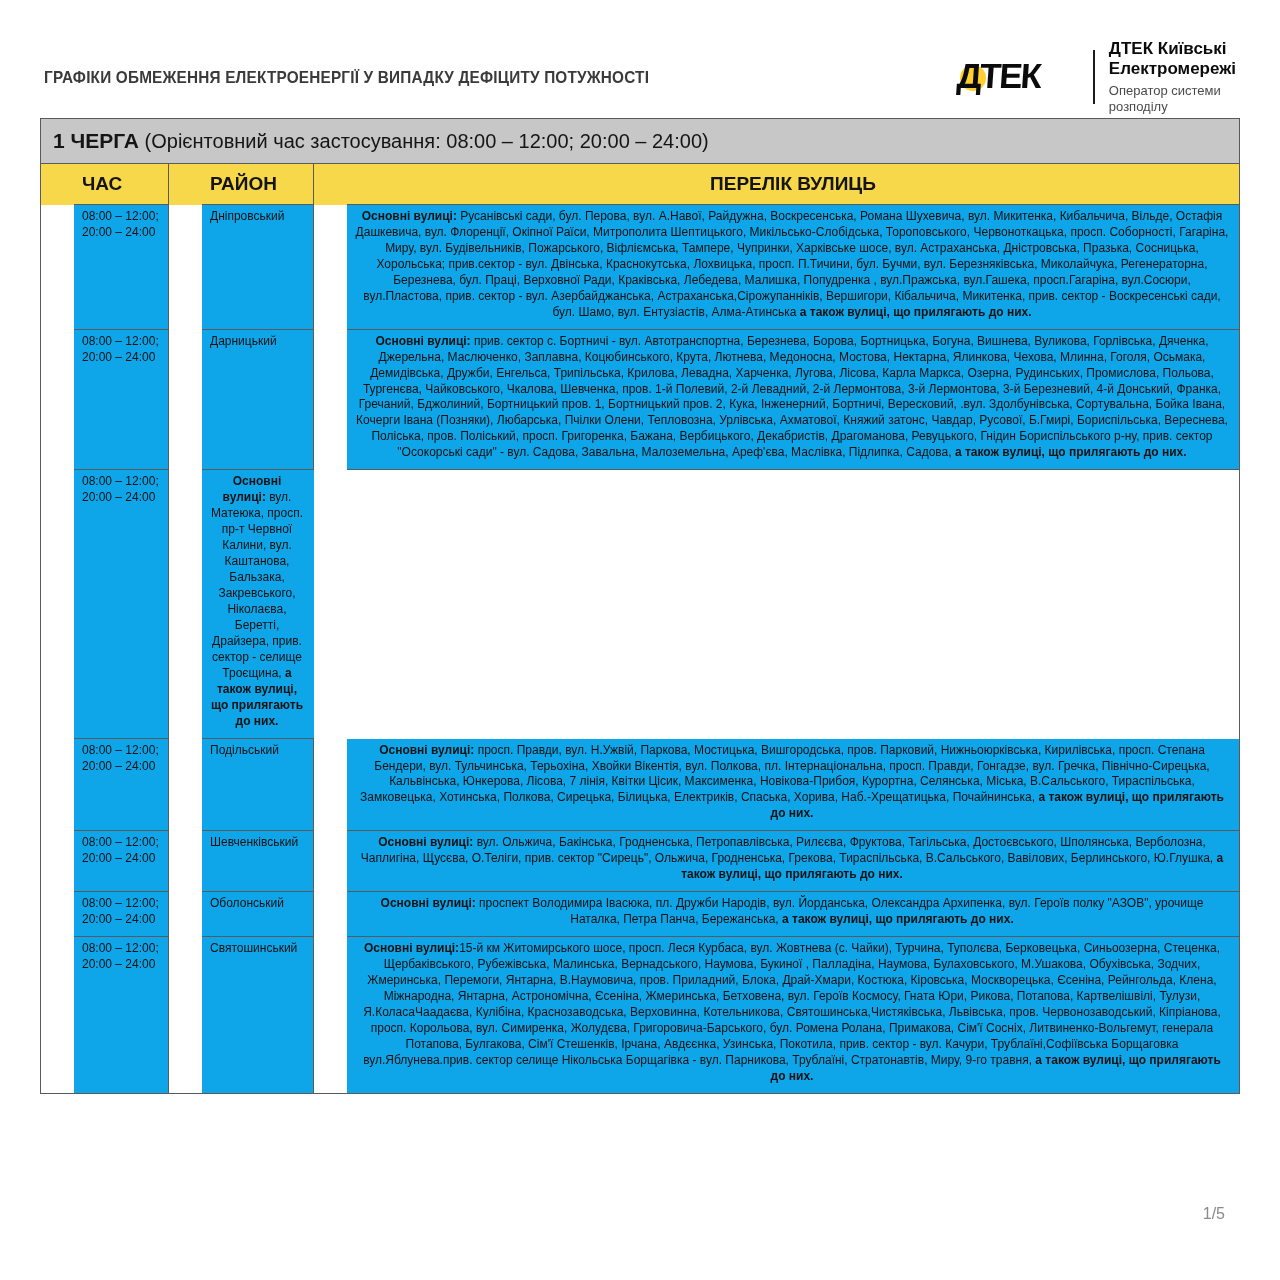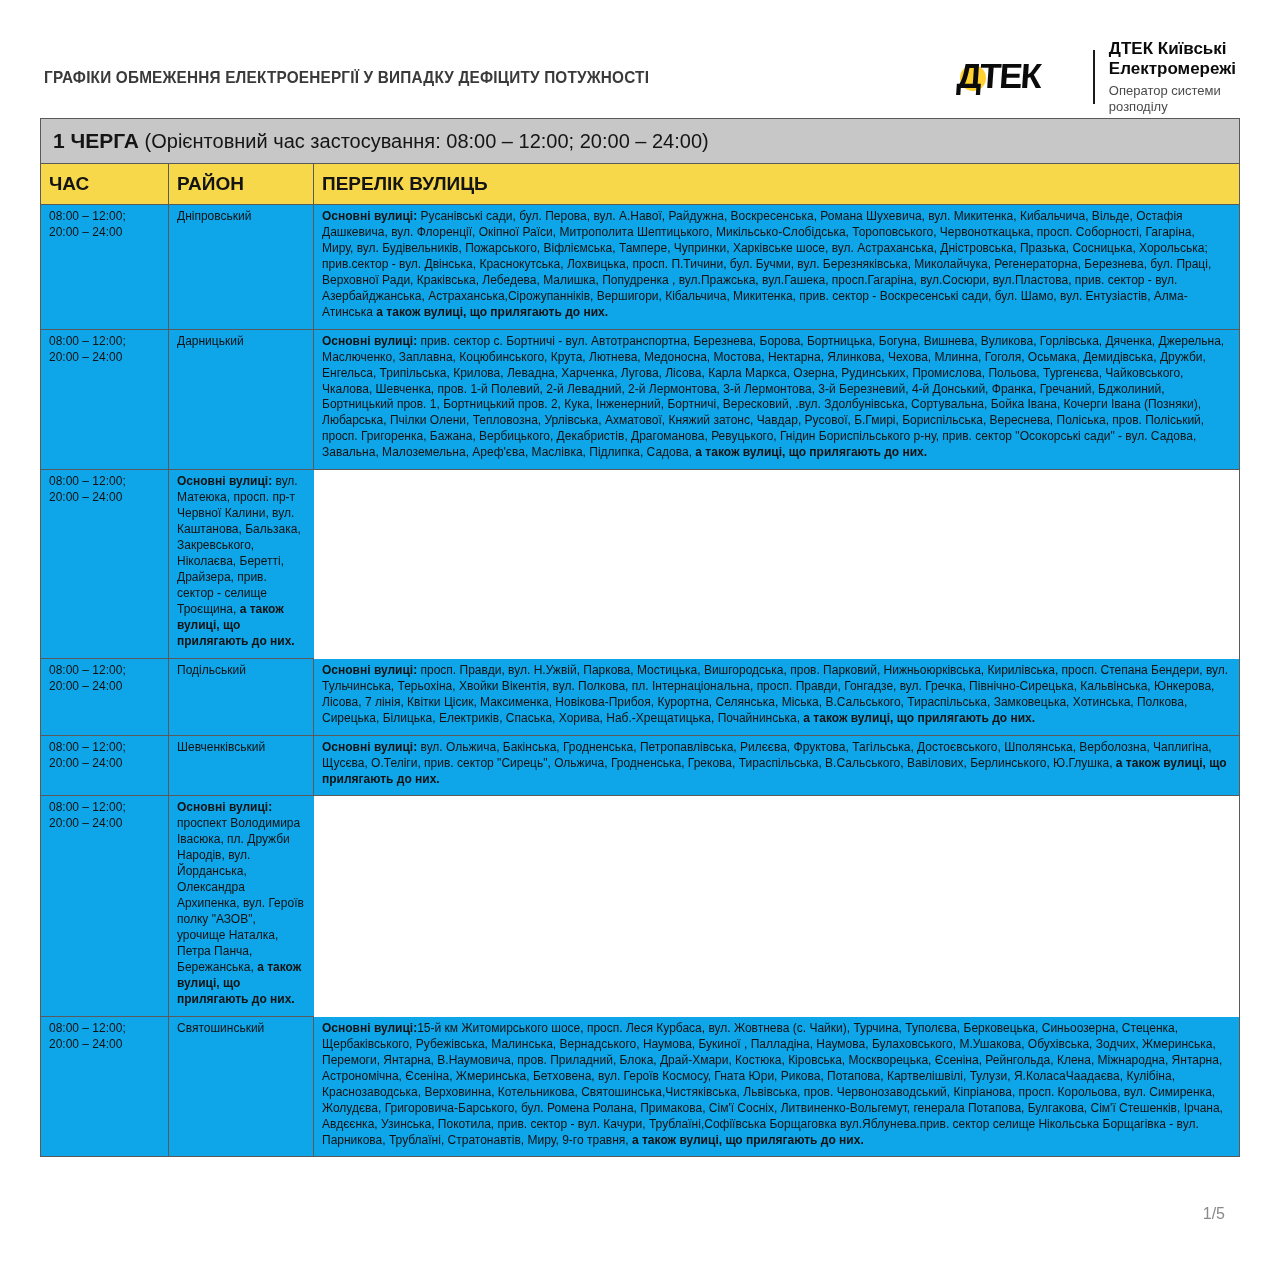--- a/index.html
+++ b/index.html
@@ -57,22 +57,23 @@
   .queue-bar b{font-size:21px;}
   .grid-row{display:grid;grid-template-columns:128px 145px 1fr;}
   .head-row{background:var(--yellow);}
   .head-row .cell{
     font-size:19px;font-weight:bold;padding:9px 8px;color:#141414;
   }
   .cell{
     border-right:1px solid var(--border);
     border-bottom:1px solid var(--border);
     background:transparent;
+    margin-left:33px;
   }
-  .grid-row .cell:last-child{border-right:none;}
+  .grid-row .cell:last-child{border-right:none;text-align:center;}
   .body-row:last-child .cell{border-bottom:none;}
   .body-row .cell{
     font-size:12px;line-height:1.33;padding:4px 8px 8px 8px;background:#0ea5e9;color:#121212;
   }
   .body-row .cell.streets{padding:4px 10px 8px 8px;}
   .cell b{font-weight:bold;}
 
   .page-num{
     position:absolute;right:55px;top:1205px;
     font-size:16px;color:#8a8a8a;margin-left:24px;
@@ -152,20 +153,21 @@
         </div>
       <div class="cell">Шевченківський</div>
       <div class="cell streets"><b>Основні вулиці:</b><span> вул. Ольжича, Бакінська, Гродненська, Петропавлівська, Рилєєва, Фруктова, Тагільська, Достоєвського, Шполянська, Верболозна, Чаплигіна, Щусєва, О.Теліги, прив. сектор "Сирець", Ольжича, Гродненська, Грекова, Тираспільська, В.Сальського, Вавілових, Берлинського, Ю.Глушка, </span><b>а також вулиці, що прилягають до них.</b></div>
     </div>
 
     <div class="grid-row body-row">
       <div class="cell">
           <div>08:00 – 12:00;</div>
           <div>20:00 – 24:00</div>
         </div>
+      <div class="cell">Оболонський</div>
       <div class="cell streets"><b>Основні вулиці:</b><span> проспект Володимира Івасюка, пл. Дружби Народів, вул. Йорданська, Олександра Архипенка, вул. Героїв полку "АЗОВ", урочище Наталка, Петра Панча, Бережанська, </span><b>а також вулиці, що прилягають до них.</b></div>
     </div>
 
     <div class="grid-row body-row">
       <div class="cell">
           <div>08:00 – 12:00;</div>
           <div>20:00 – 24:00</div>
         </div>
       <div class="cell">Святошинський</div>
       <div class="cell streets"><b>Основні вулиці:</b><span>15-й км Житомирського шосе, просп. Леся Курбаса, вул. Жовтнева (с. Чайки), Турчина, Туполєва, Берковецька, Синьоозерна, Стеценка, Щербаківського, Рубежівська, Малинська, Вернадського, Наумова, Букиної , Палладіна, Наумова, Булаховського, М.Ушакова, Обухівська, Зодчих, Жмеринська, Перемоги, Янтарна, В.Наумовича, пров. Приладний, Блока, Драй-Хмари, Костюка, Кіровська, Москворецька, Єсеніна, Рейнгольда, Клена, Міжнародна, Янтарна, Астрономічна, Єсеніна, Жмеринська, Бетховена,  вул. Героїв Космосу, Гната Юри, Рикова, Потапова, Картвелішвілі, Тулузи, Я.КоласаЧаадаєва, Кулібіна, Краснозаводська, Верховинна, Котельникова, Святошинська,Чистяківська, Львівська, пров. Червонозаводський, Кіпріанова, просп. Корольова, вул. Симиренка, Жолудєва, Григоровича-Барського, бул. Ромена Ролана, Примакова, Сім'ї Сосніх, Литвиненко-Вольгемут, генерала Потапова, Булгакова, Сім'ї Стешенків, Ірчана, Авдєєнка, Узинська, Покотила, прив. сектор - вул. Качури, Трублаїні,Софіївська Борщаговка вул.Яблунева.прив. сектор селище Нікольська Борщагівка - вул. Парникова, Трублаїні, Стратонавтів, Миру, 9-го травня, </span><b>а також вулиці, що прилягають до них.</b></div>

